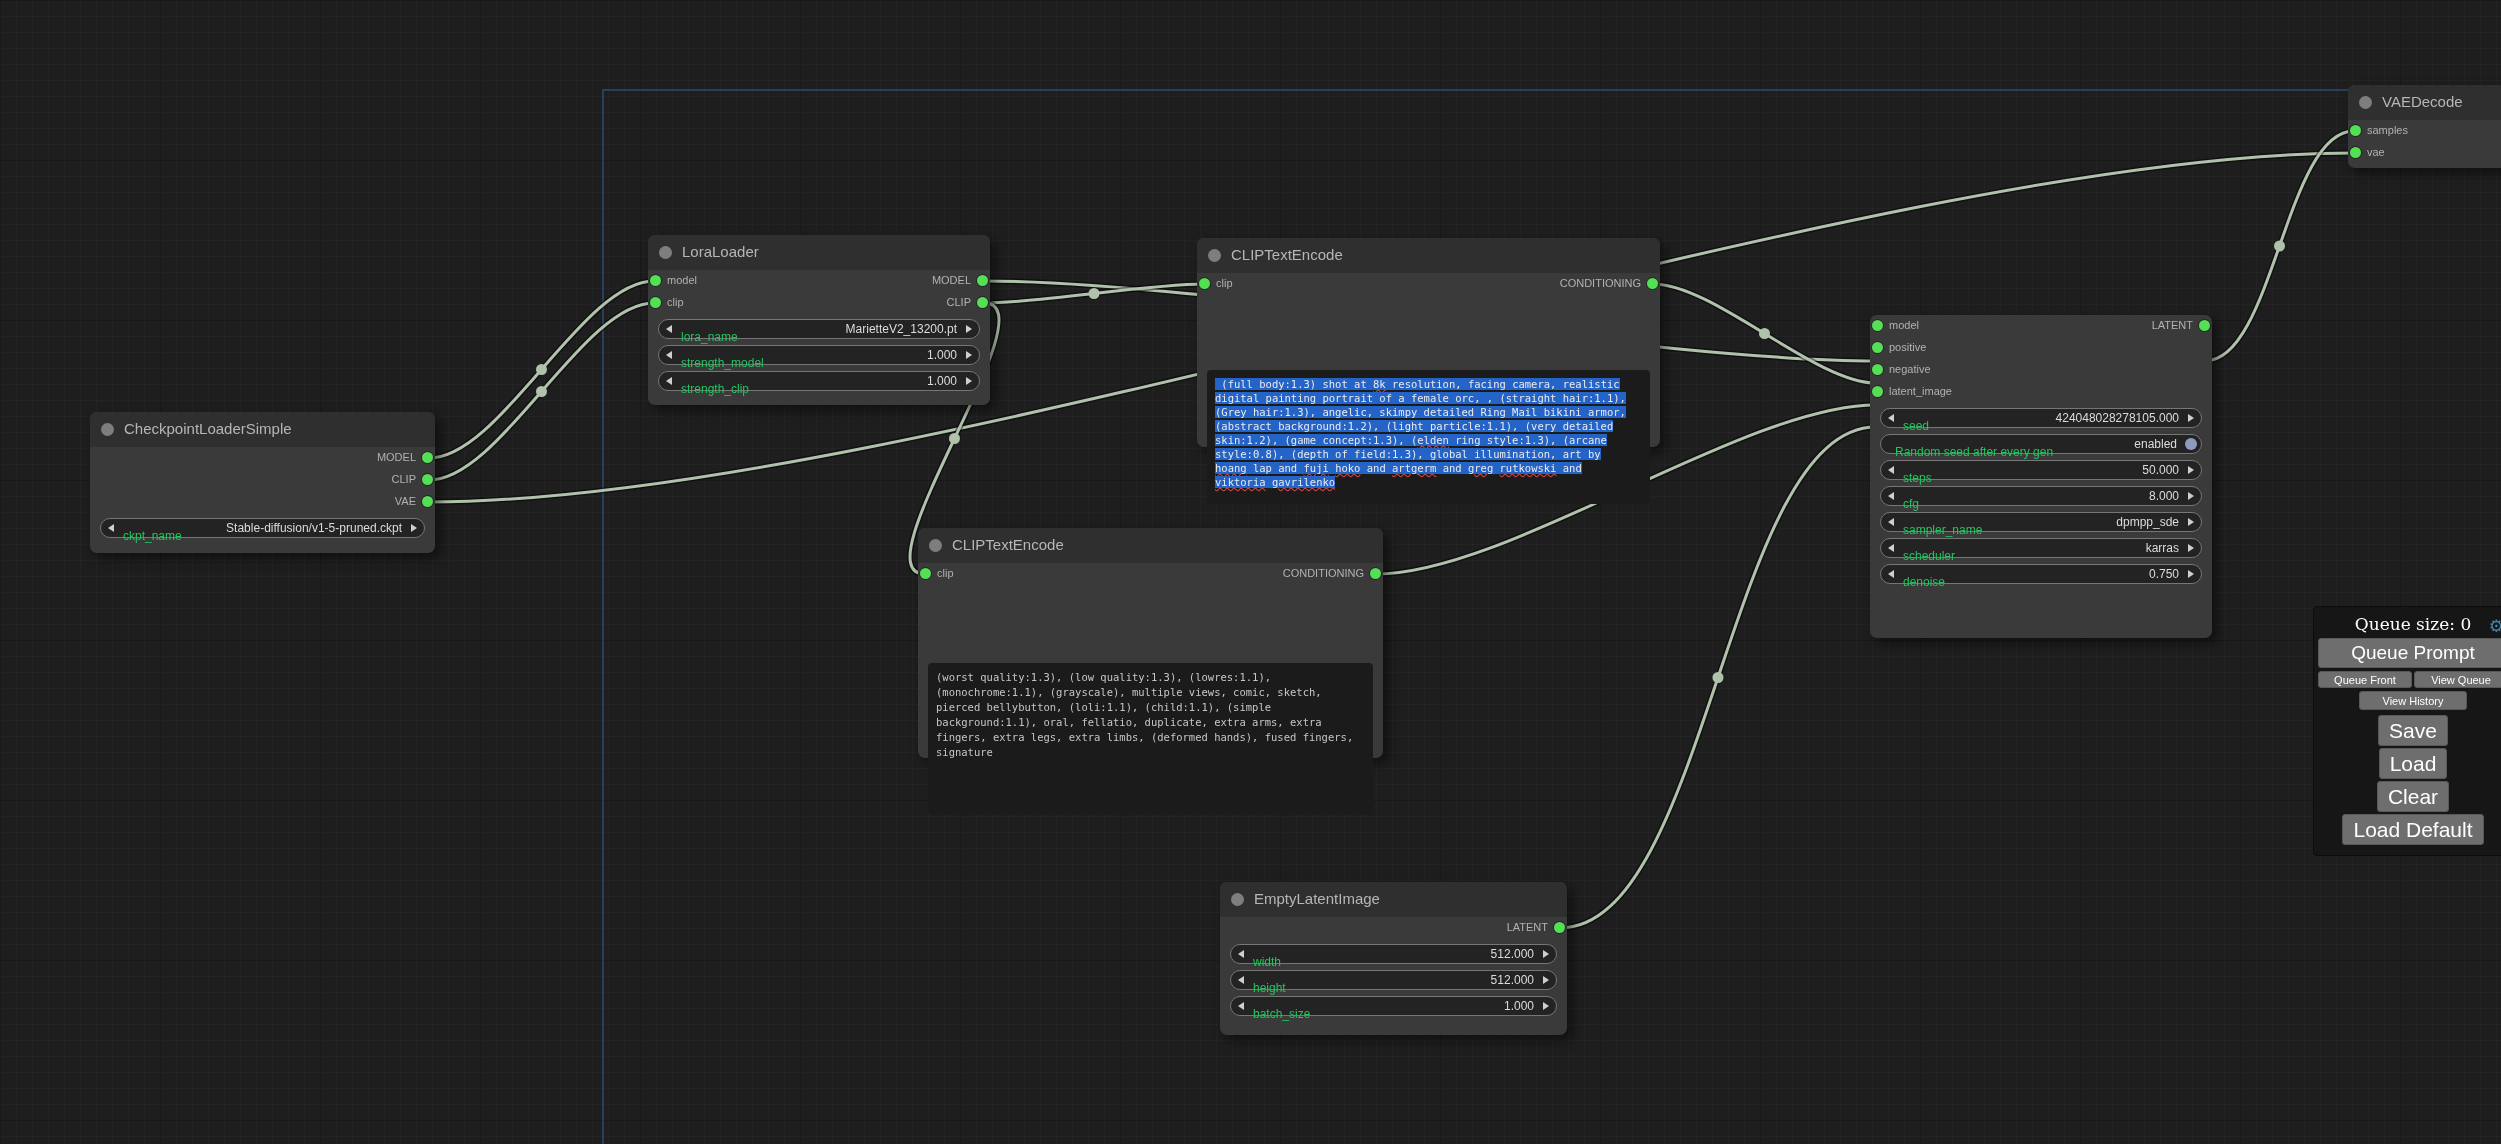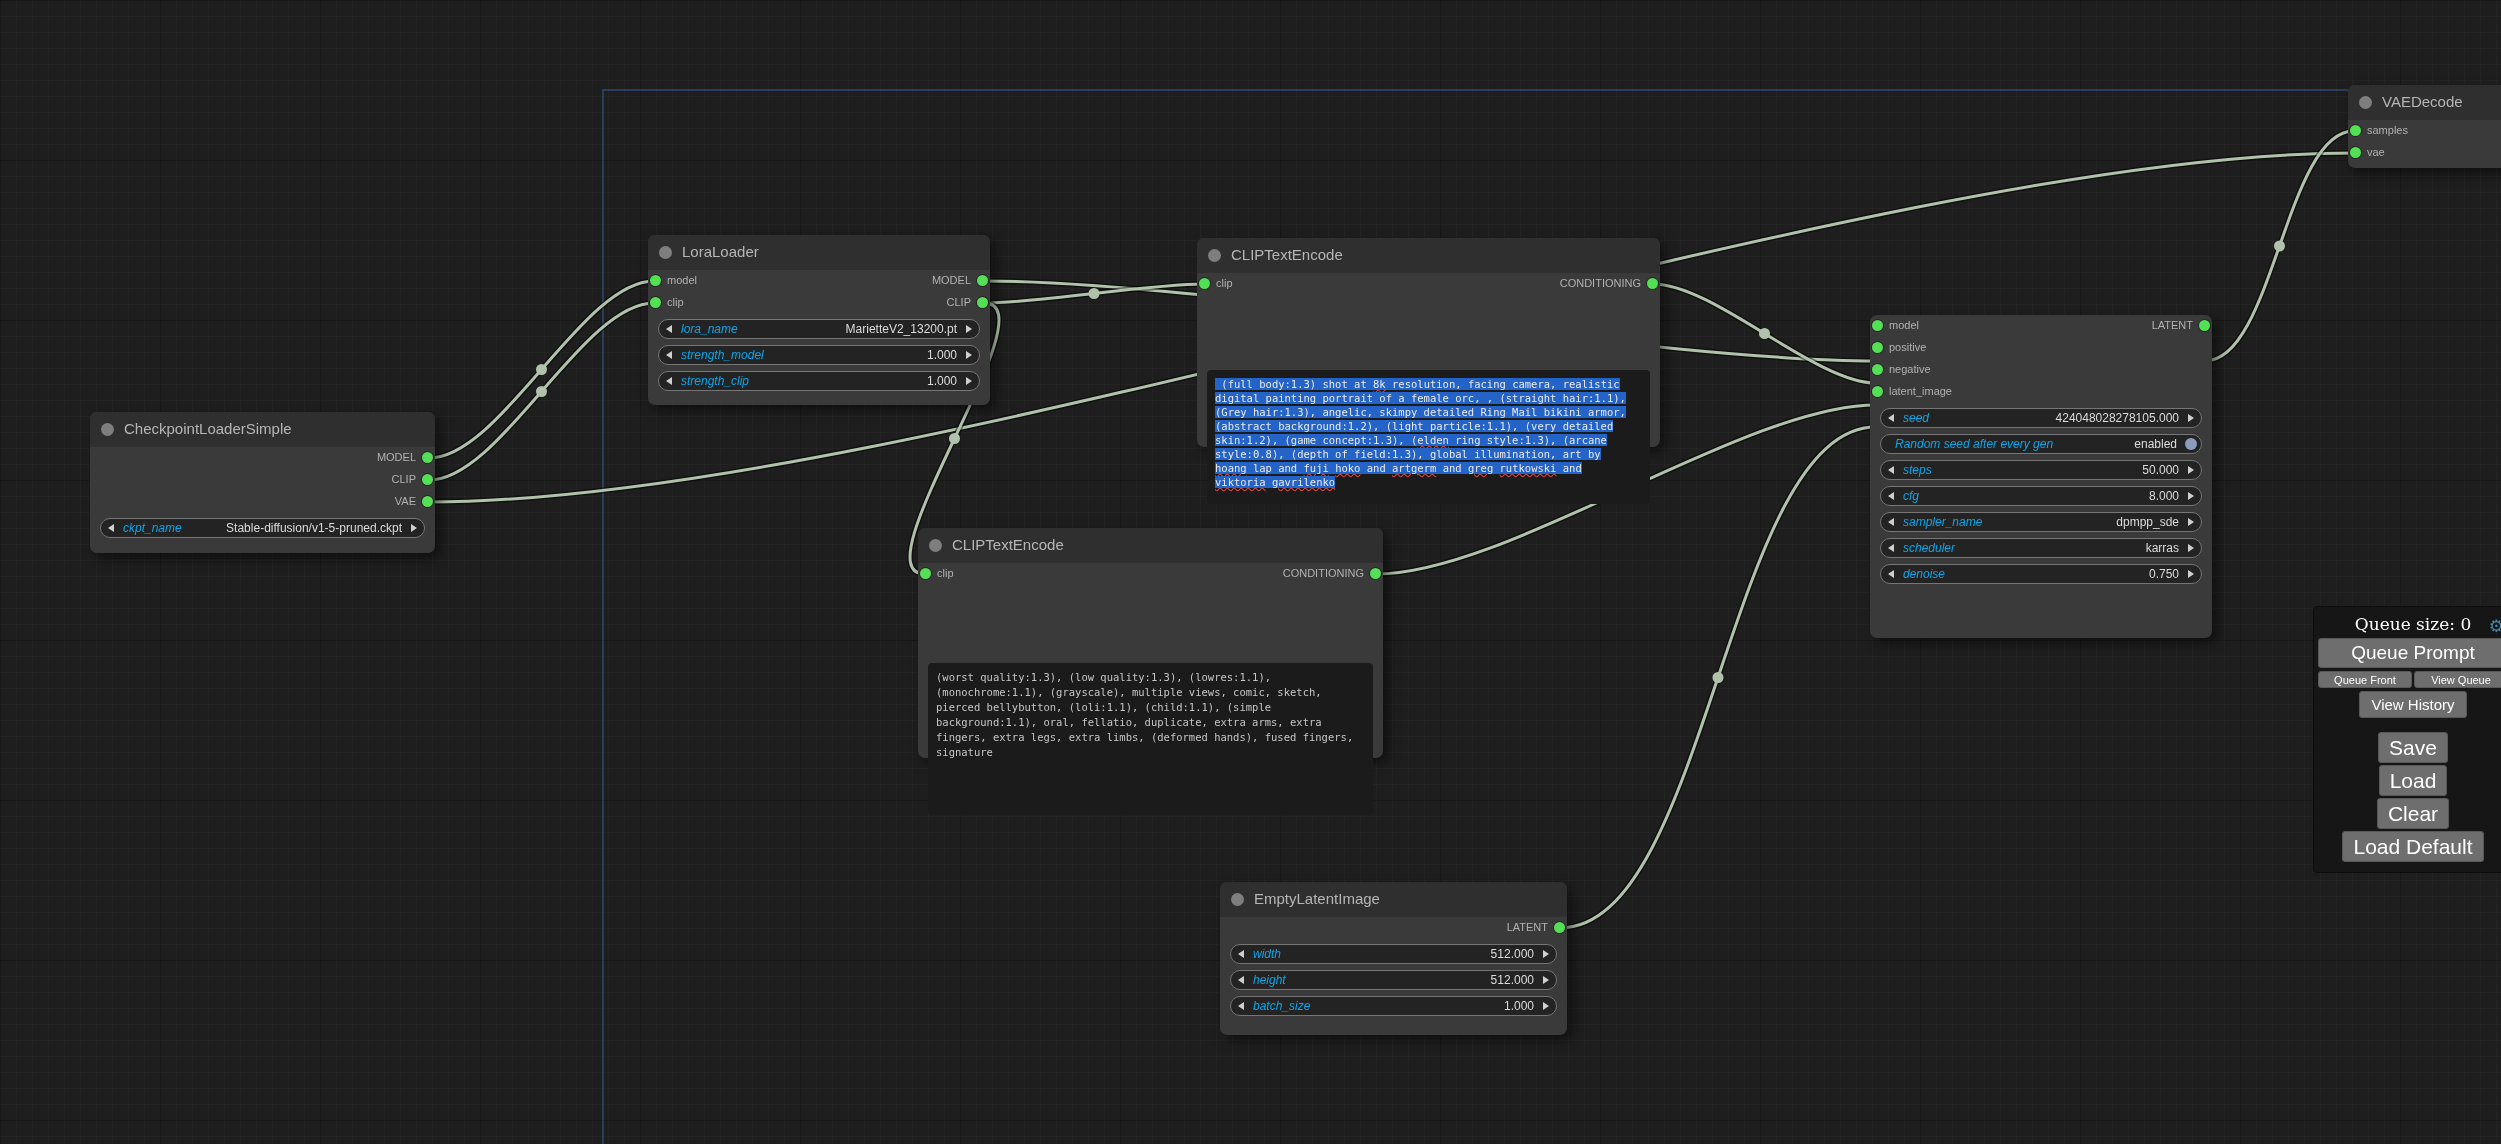--- a/index.html
+++ b/index.html
@@ -26,21 +26,21 @@
   .nbody{position:relative;}
   .row{height:22px;position:relative;}
   .sdot{position:absolute;width:11px;height:11px;border-radius:50%;background:var(--slot);top:5px;
     box-shadow:0 0 0 1px rgba(0,0,0,0.35);}
   .sdot.in{left:2px;}  .sdot.out{right:2px;}
   .slabel{position:absolute;top:4px;font-size:11px;color:#b2b2b2;white-space:nowrap;}
   .slabel.inl{left:19px;} .slabel.outl{right:19px;}
   .widgets{margin-top:5px;}
   .widget{position:relative;height:20px;margin:0 10px 6px;background:#232323;
     border:1px solid #767676;border-radius:10px;box-sizing:border-box;}
-  .wlabel{position:absolute;left:22px;top:2px;font-size:12px;color:#0ea5e9;white-space:nowrap;font-style:italic;}
+  .wlabel{position:absolute;left:22px;top:10px;font-size:12px;color:#22c55e;white-space:nowrap;}
   .wvalue{position:absolute;right:22px;top:2px;font-size:12px;color:#dcdcdc;white-space:nowrap;}
   .tri{position:absolute;top:5px;width:0;height:0;border-top:4px solid transparent;border-bottom:4px solid transparent;}
   .tri.l{left:7px;border-right:6px solid #cfcfcf;}
   .tri.r{right:7px;border-left:6px solid #cfcfcf;}
   .widget.toggle .wlabel{left:14px;}
   .widget.toggle .wvalue{right:24px;}
   .toggle-dot{position:absolute;right:4px;top:3px;width:12px;height:12px;border-radius:50%;background:var(--toggle);}
   .prompt{position:absolute;left:10px;right:10px;background:#1b1b1b;border-radius:4px;
     padding:7px 8px;font-family:"DejaVu Sans Mono",monospace;font-size:10.5px;line-height:14px;
     color:#c6c6c6;overflow:hidden;white-space:pre;margin-top:32px;}
@@ -52,21 +52,21 @@
   #menu{position:absolute;left:2313px;top:606px;width:200px;z-index:10;background:rgba(22,22,22,0.95);
     border:1px solid #0c0c0c;border-radius:4px;padding:5px 4px 8px;box-sizing:border-box;}
   .qsize{position:relative;height:24px;text-align:center;font-family:"DejaVu Serif",serif;
     font-size:17px;color:#ffffff;line-height:24px;}
   .gear{position:absolute;right:4px;top:2px;font-size:17px;color:var(--gear);cursor:pointer;font-family:"DejaVu Sans",sans-serif;}
   .mbtn{display:block;background:var(--button);color:#ffffff;border:1px solid #585858;border-radius:3px;
     font-family:"Liberation Sans",sans-serif;cursor:pointer;}
   #queue-prompt{width:100%;height:30px;font-size:19px;margin:2px 0 3px;}
   .halfrow{display:flex;gap:2px;margin-bottom:3px;}
   .halfrow .mbtn{flex:1;height:17px;font-size:11px;padding:0;}
-  #view-history{width:108px;height:27px;font-size:15px;margin:0 auto 14px;}
+  #view-history{width:108px;height:19px;font-size:11px;margin:0 auto 5px;}
   .bigbtn{height:31px;font-size:21px;padding:0 10px;margin:0 auto 2px;}
 </style>
 </head>
 <body>
 
 <div id="stage">
 
   <svg id="links" width="2501" height="1144">
       <rect id="selrect" x="603" y="90" width="2000" height="1100"></rect>
       <path d="M 429 458 C 500.5690226285088 458 582.4309773714913 281 654 281" class="link-under"></path>

